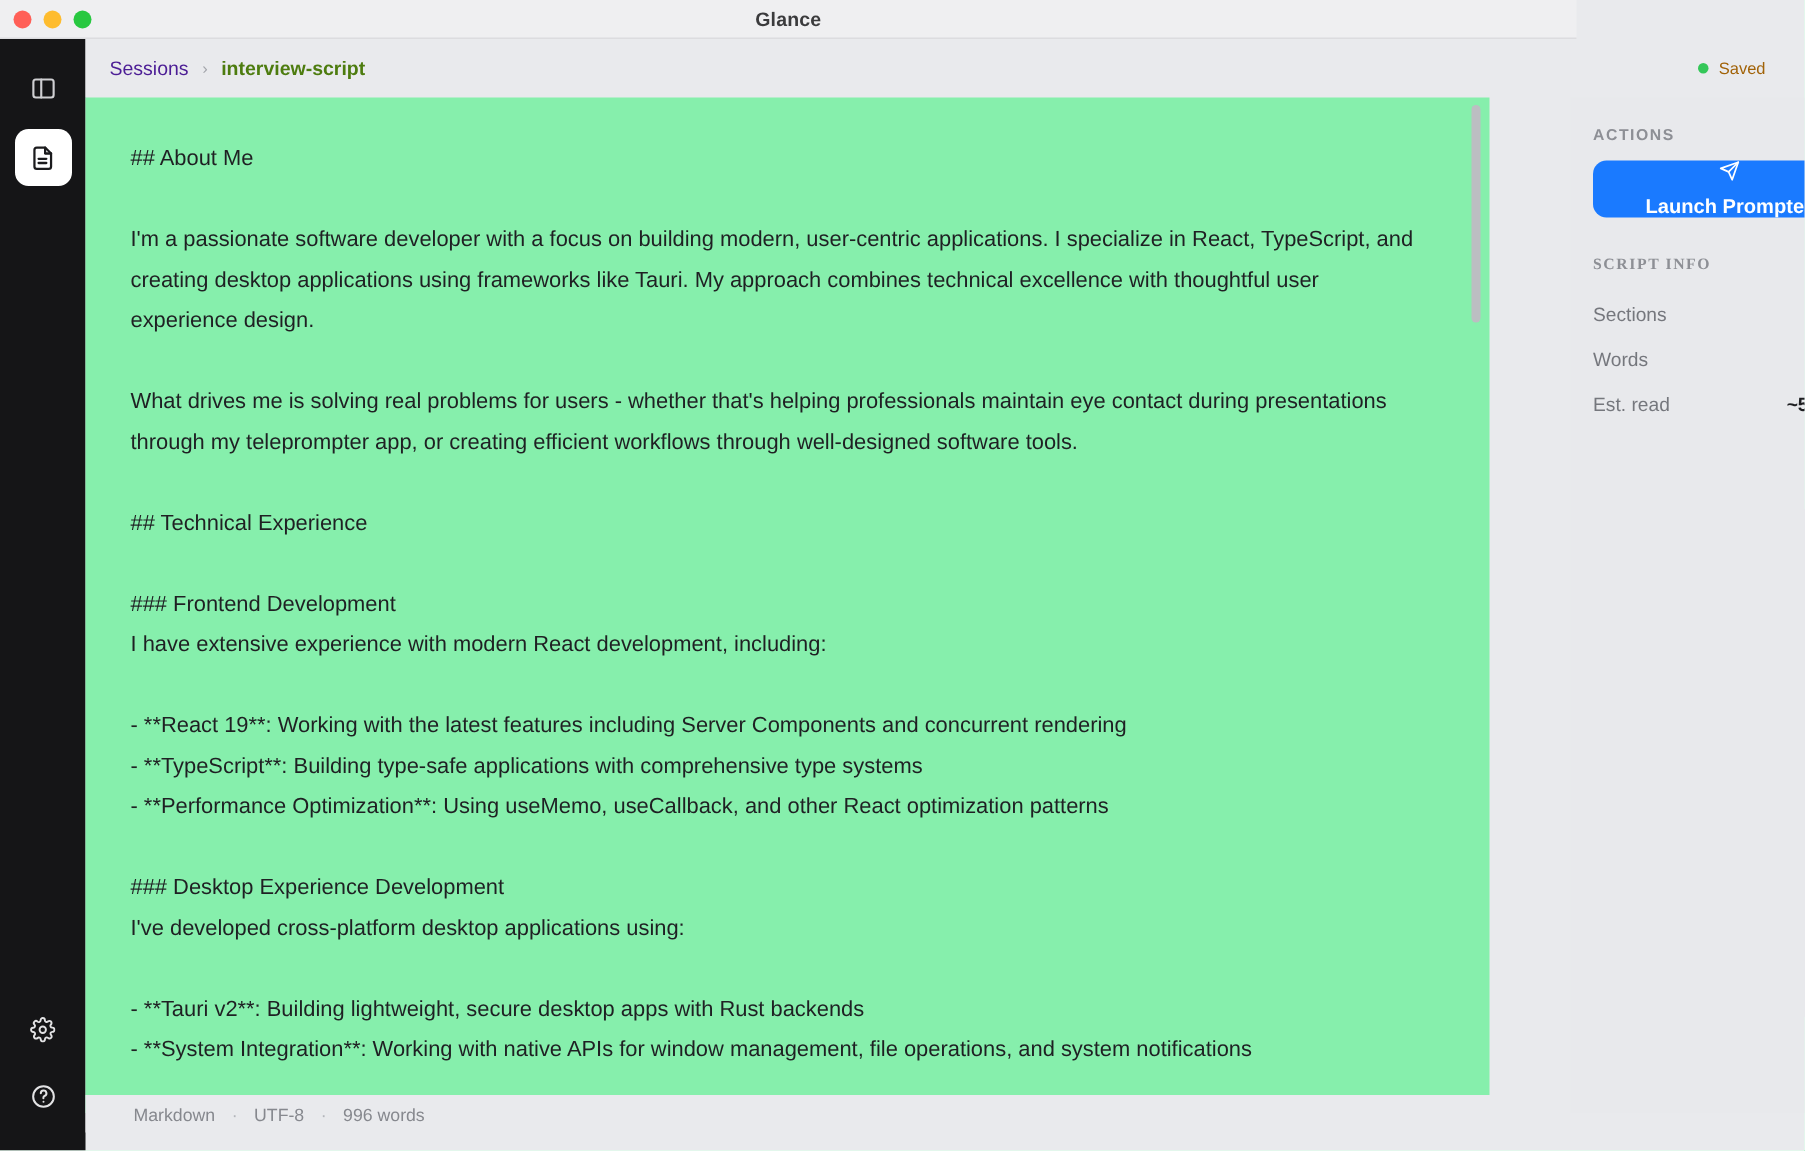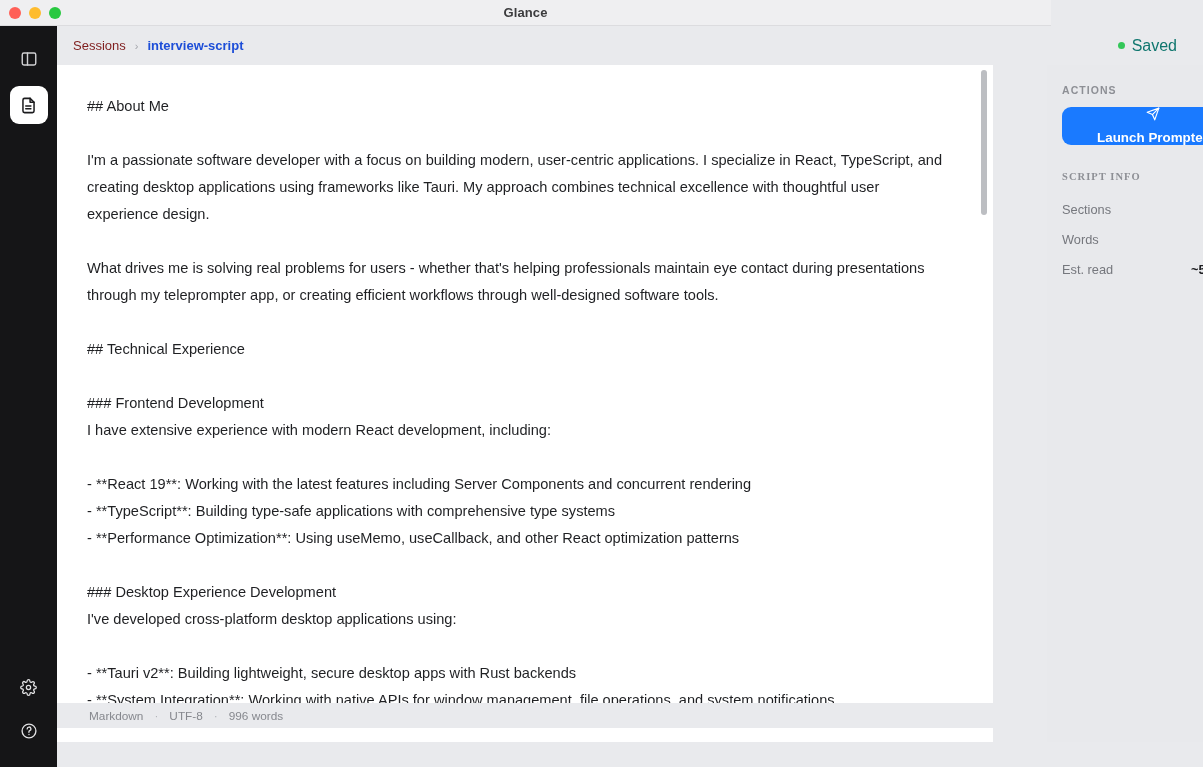--- a/index.html
+++ b/index.html
@@ -91,46 +91,46 @@
     position: absolute;
     top: 26px; left: 57px;
     width: 1146px;
     height: 39px;
     background: #e9eaed;
     display: flex;
     align-items: center;
     padding: 0 16px 0 16px;
   }
   .crumbs { display: flex; align-items: center; gap: 9px; font-size: 13px; }
-  .crumb-root { color: #7f1d1d; }
+  .crumb-root { color: #4c1d95; }
   .crumb-sep  { color: #a3a5ab; font-size: 11px; }
-  .crumb-leaf { color: #1d4ed8; font-weight: bold; }
+  .crumb-leaf { color: #4d7c0f; font-weight: bold; }
 
   .saved {
     margin-left: auto;
     display: flex;
     align-items: center;
     gap: 7px;
-    font-size: 16px;
-    color: #0f766e;
+    font-size: 11px;
+    color: #a16207;
     padding-right: 10px;
   }
   .saved-dot {
     width: 7px; height: 7px; border-radius: 50%;
     background: #34c759;
     display: block;
   }
 
   
   .editor-wrap {
     position: absolute;
     top: 65px; left: 57px;
     width: 936px;
     height: 677px;
-    background: #ffffff;
+    background: #86efac;
     overflow: hidden;
   }
   .editor {
     position: absolute;
     top: 0; left: 0;
     width: 936px;
     height: 677px;
     padding: 28px 40px 20px 30px;
     overflow: hidden;
   }
@@ -156,21 +156,21 @@
     top: 5px; left: 3px;
     width: 6px;
     height: 145px;
     border-radius: 3px;
     background: #bcbec2;
   }
 
   
   .statusbar {
     position: absolute;
-    top: 703px; left: 57px;
+    top: 730px; left: 57px;
     width: 1146px;
     height: 25px;
     background: #e9eaed;
     display: flex;
     align-items: center;
     padding-left: 32px;
     gap: 11px;
     font-size: 11.8px;
     color: #86888e;
   }

